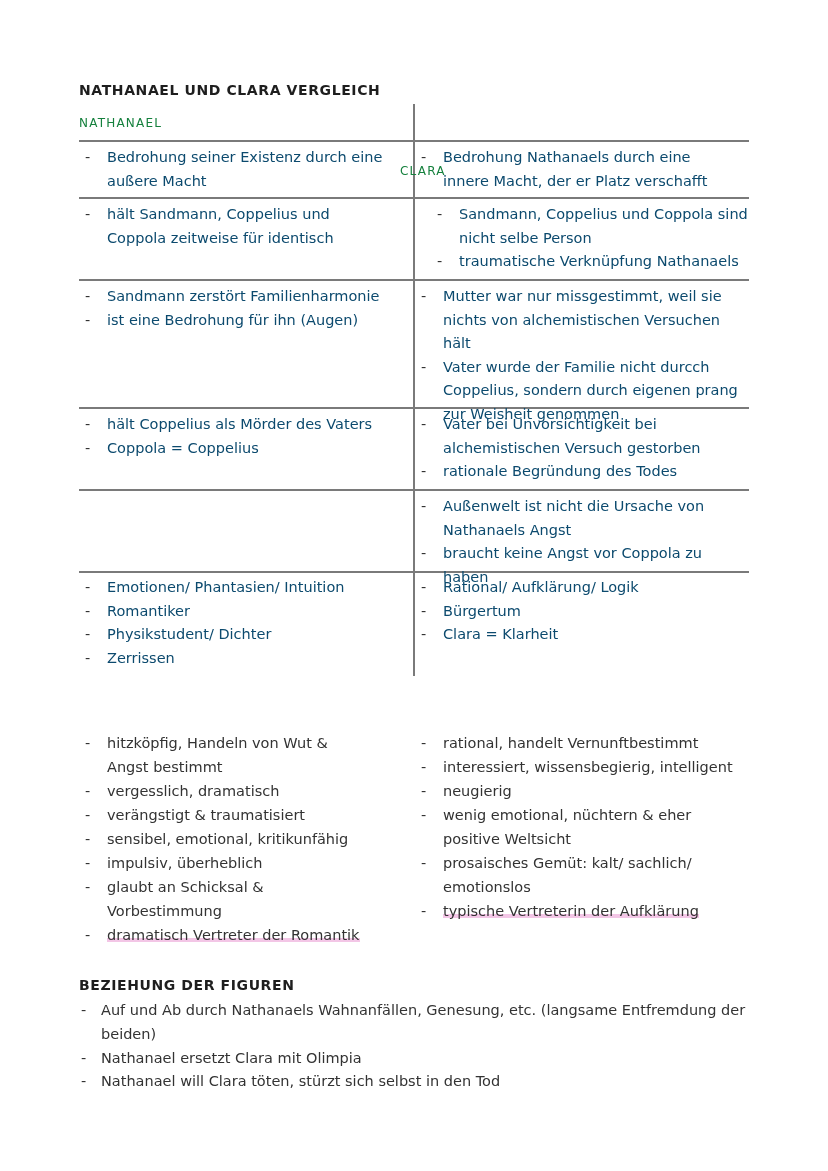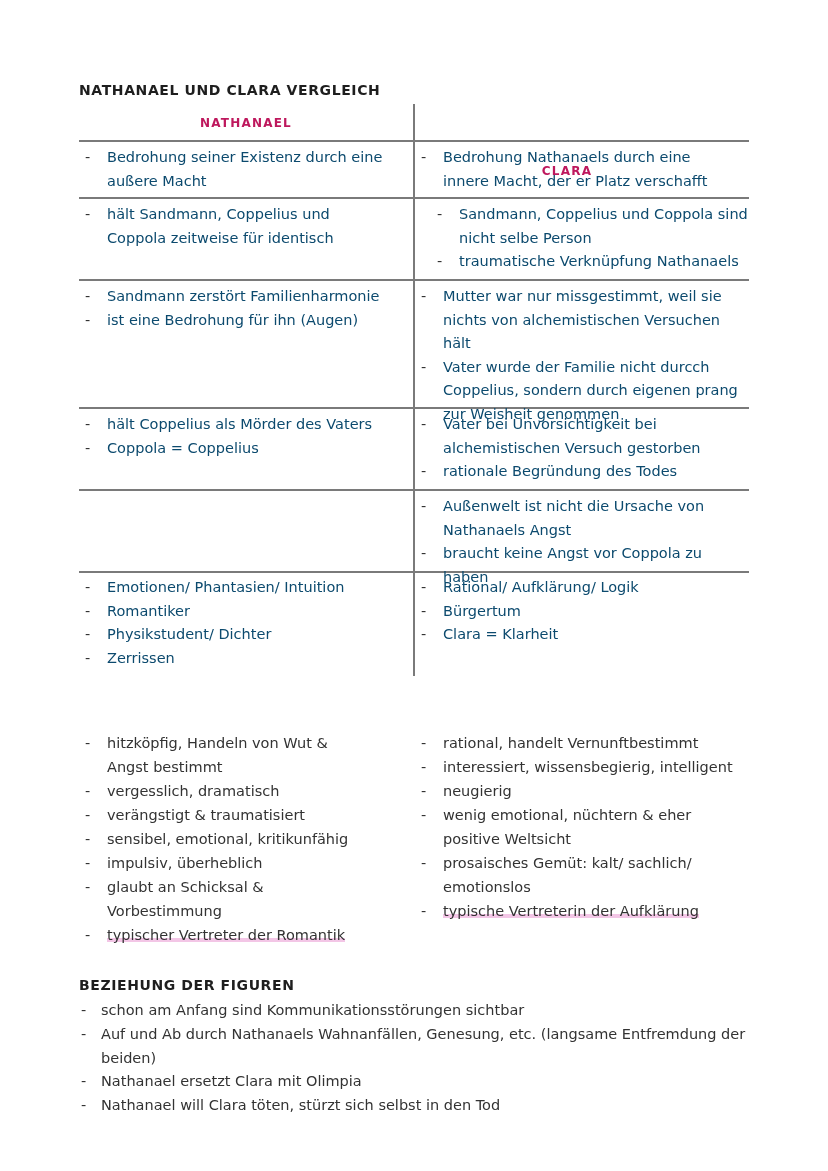--- a/index.html
+++ b/index.html
@@ -12,22 +12,22 @@
     font-family: "DejaVu Sans", sans-serif; font-weight: bold;
     font-size: 14px; letter-spacing: 0.6px; color: #1e1e1e;
   }
   .vline {
     position: absolute; left: 413px; width: 1.5px; background: #7a7a7a;
   }
   .hline {
     position: absolute; left: 79px; width: 670px; height: 1.5px; background: #7a7a7a;
   }
   .col-head {
-    position: absolute; top: 116px; font-size: 12px; font-weight: bold;
-    letter-spacing: 1.2px; color: #be185d; text-align: center;
+    position: absolute; top: 116px; font-size: 12px; font-weight: normal;
+    letter-spacing: 1.2px; color: #15803d; 
   }
   .cell { position: absolute; font-size: 14.5px; line-height: 23.5px; color: #0c4a6e; }
   .cell ul, .list ul { list-style: none; margin: 0; padding: 0; }
   .cell li, .list li { position: relative; padding-left: 28px; }
   .cell li::before, .list li::before {
     content: "-"; position: absolute; left: 6px; top: 0; color: #333;
   }
   .list { position: absolute; font-size: 14.5px; line-height: 24px; color: #333; }
   .hl {
     background: linear-gradient(to bottom, transparent 68%, #f3c6e6 68%, #f3c6e6 92%, transparent 92%);
@@ -131,35 +131,34 @@
 </div>
 
 <div class="list" style="left:79px;top:731px;width:290px;">
   <ul>
     <li>hitzköpfig, Handeln von Wut &amp; Angst bestimmt</li>
     <li>vergesslich, dramatisch</li>
     <li>verängstigt &amp; traumatisiert</li>
     <li>sensibel, emotional, kritikunfähig</li>
     <li>impulsiv, überheblich</li>
     <li>glaubt an Schicksal &amp; Vorbestimmung</li>
-    <li><span class="hl">typischer Vertreter der Romantik</span></li>
+    <li><span class="hl">dramatisch Vertreter der Romantik</span></li>
   </ul>
 </div>
 <div class="list" style="left:415px;top:731px;width:320px;">
   <ul>
     <li>rational, handelt Vernunftbestimmt</li>
     <li>interessiert, wissensbegierig, intelligent</li>
     <li>neugierig</li>
     <li>wenig emotional, nüchtern &amp; eher positive Weltsicht</li>
     <li>prosaisches Gemüt: kalt/ sachlich/ emotionslos</li>
     <li><span class="hl">typische Vertreterin der Aufklärung</span></li>
   </ul>
 </div>
 
 <div class="section2-title">BEZIEHUNG DER FIGUREN</div>
 <div class="rel" style="width:700px;">
   <ul>
-    <li>schon am Anfang sind Kommunikationsstörungen sichtbar</li>
     <li>Auf und Ab durch Nathanaels Wahnanfällen, Genesung, etc. (langsame Entfremdung der beiden)</li>
     <li>Nathanael ersetzt Clara mit Olimpia</li>
     <li>Nathanael will Clara töten, stürzt sich selbst in den Tod</li>
   </ul>
 </div>
 
 </body></html>

